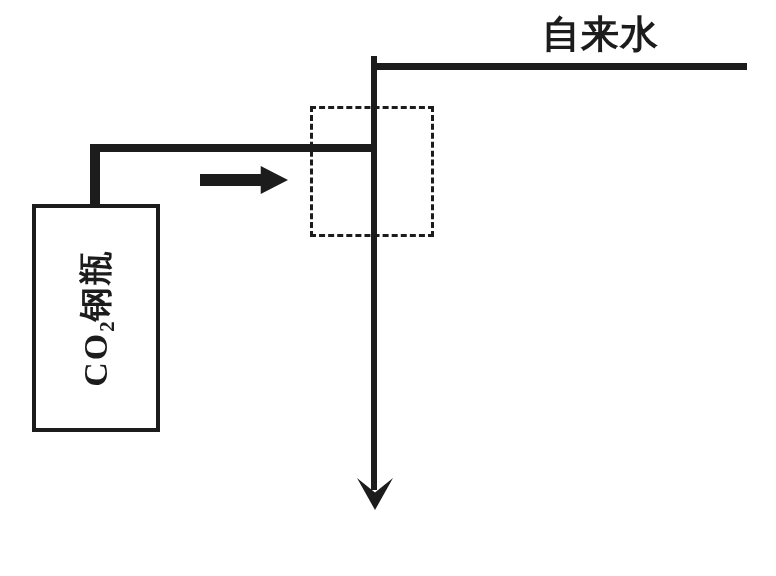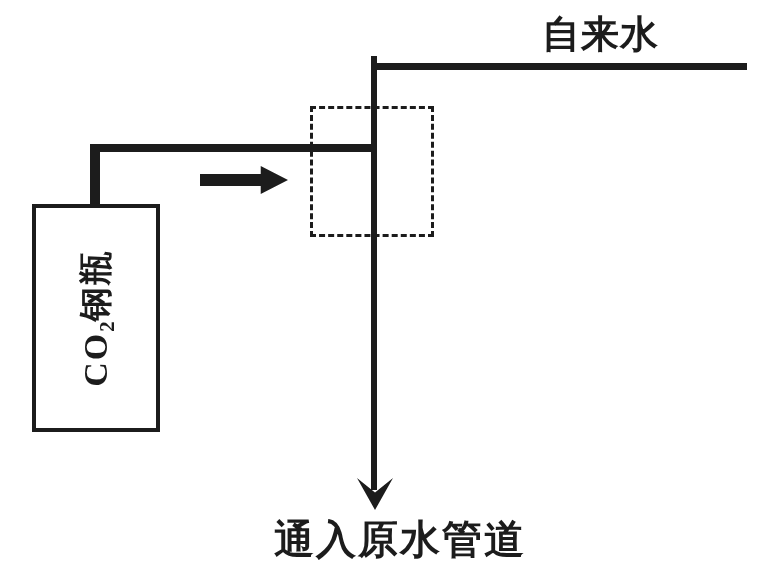--- a/index.html
+++ b/index.html
@@ -102,15 +102,14 @@
   <div class="abs pipe co2-vstub"></div>
 
   <div class="abs flow-arrow"></div>
 
   <div class="abs co2-box">
     <div class="co2-box-label">
       <span>CO</span><span class="sub">2</span><span>钢瓶</span>
     </div>
   </div>
 
-  <div class="abs label outlet-label">通入原水管道</div>
 
 </div>
 
 </body></html>

